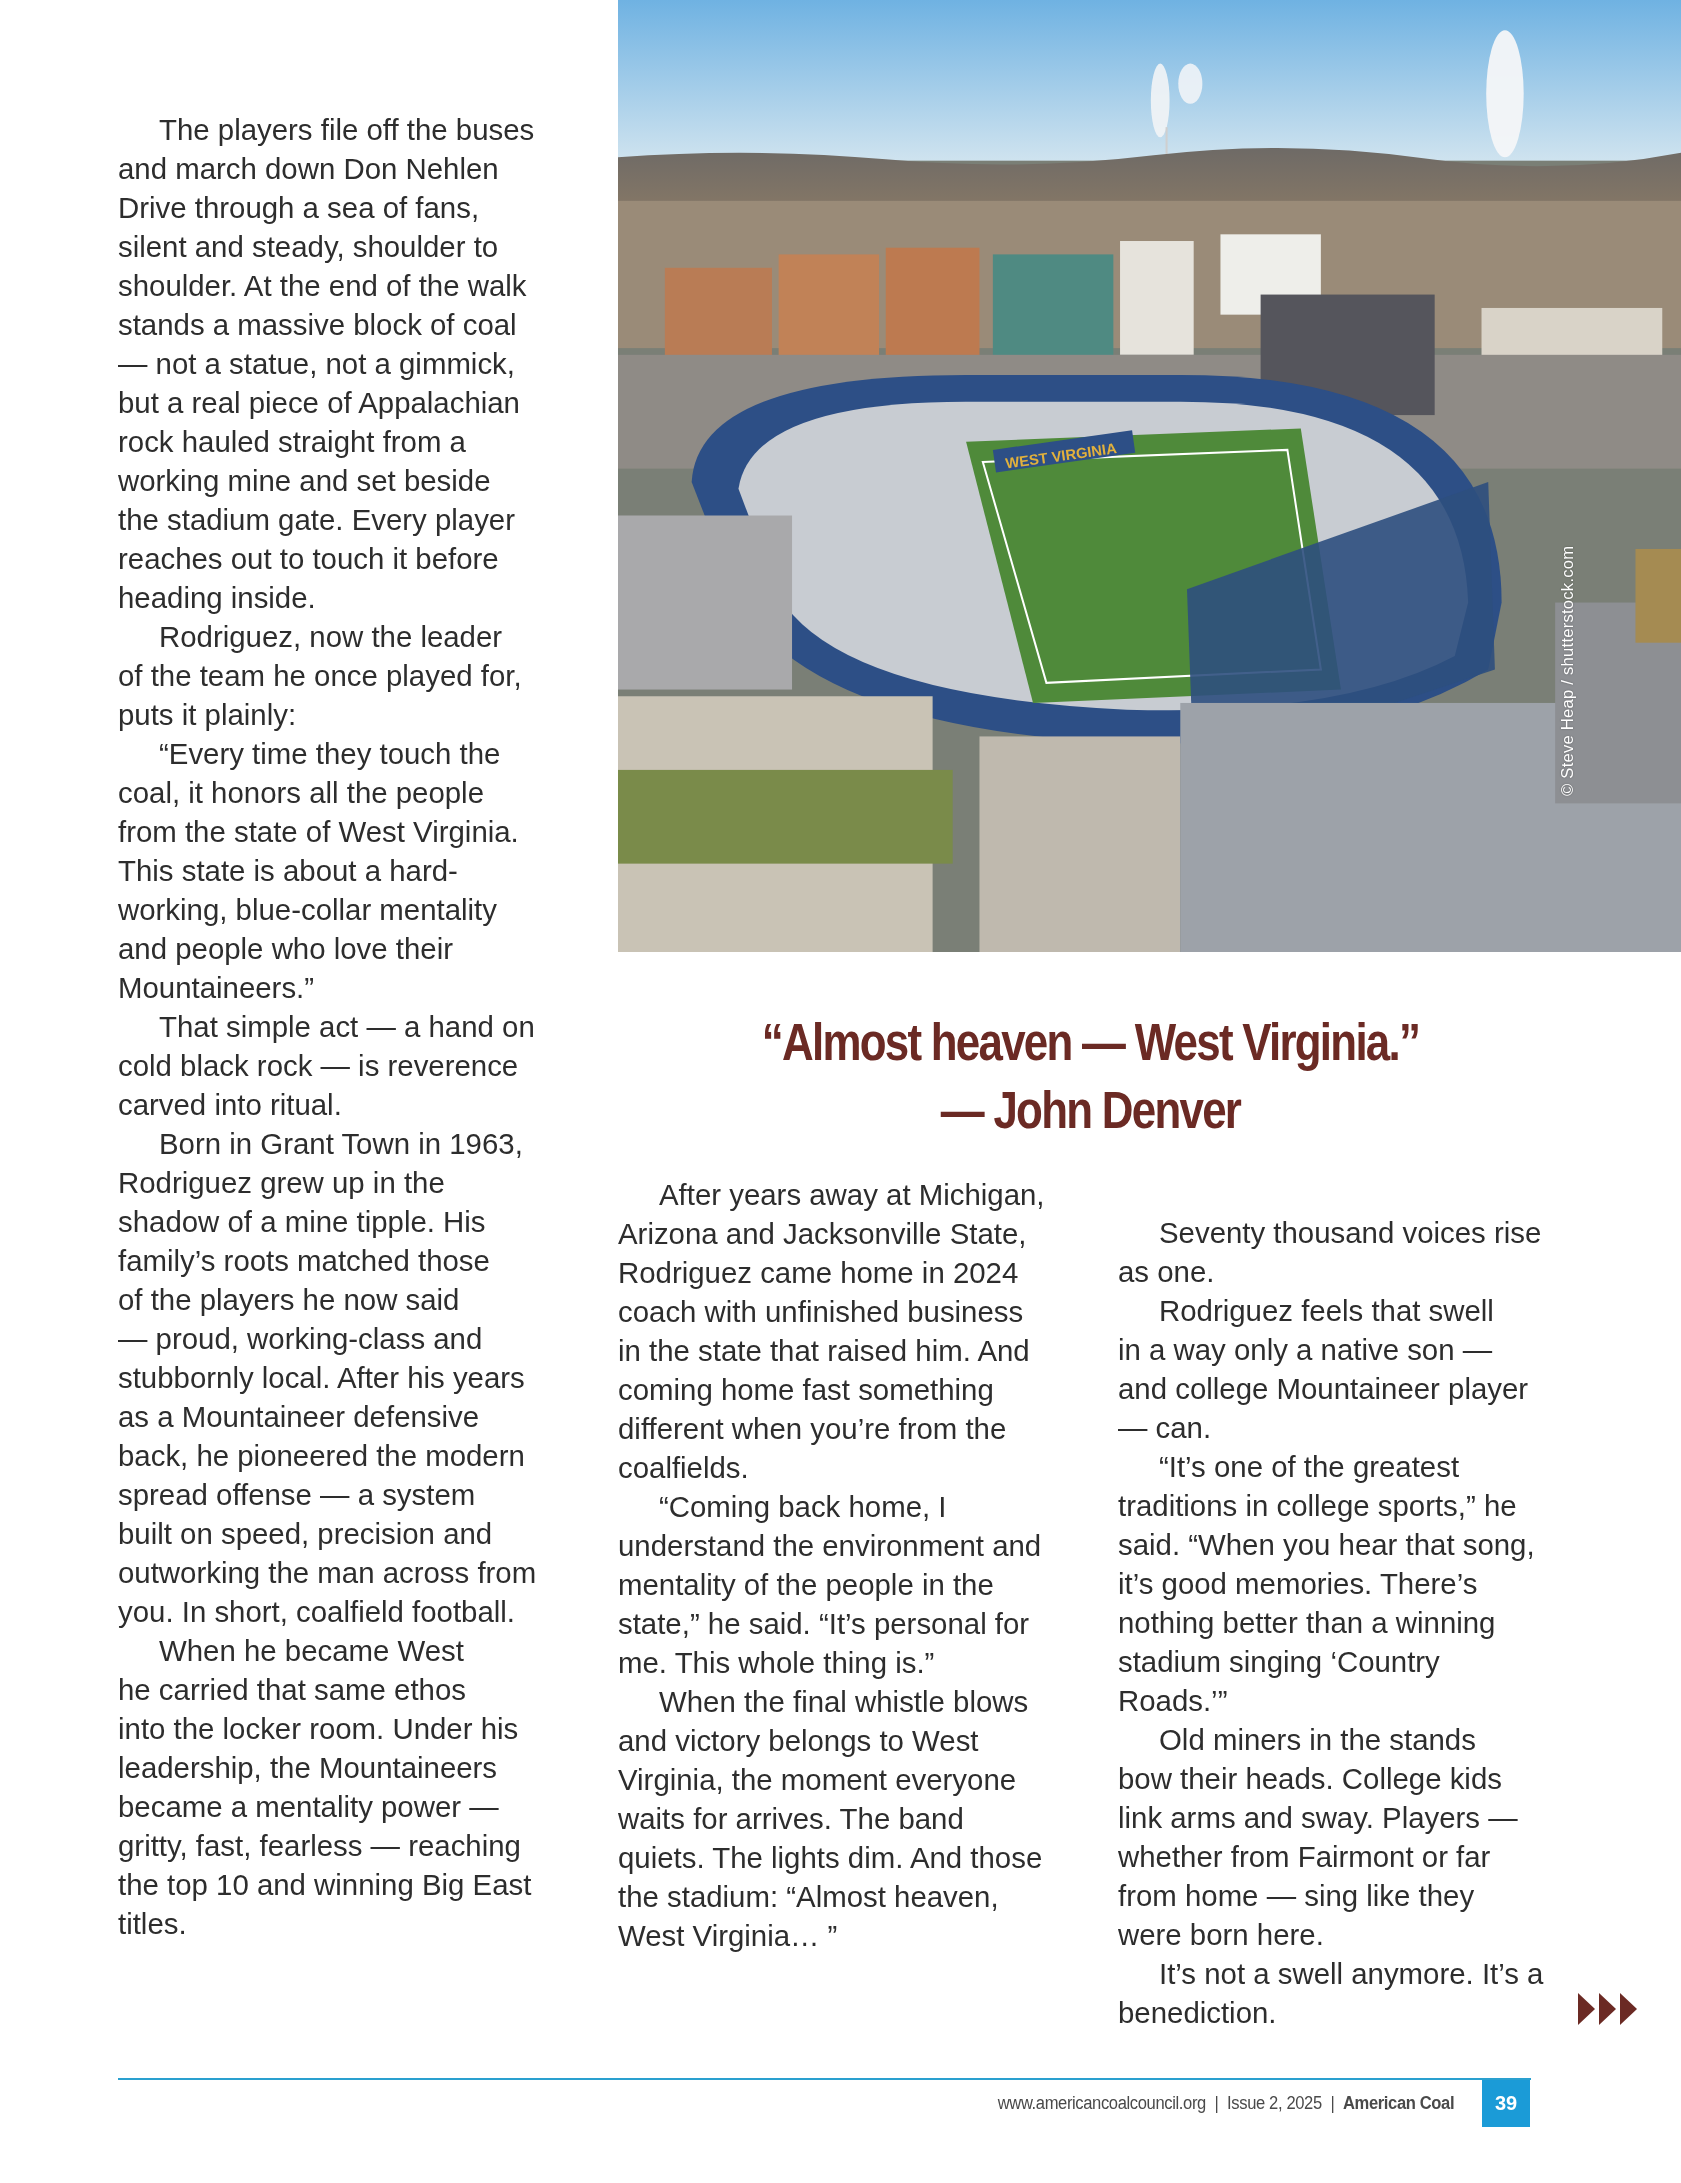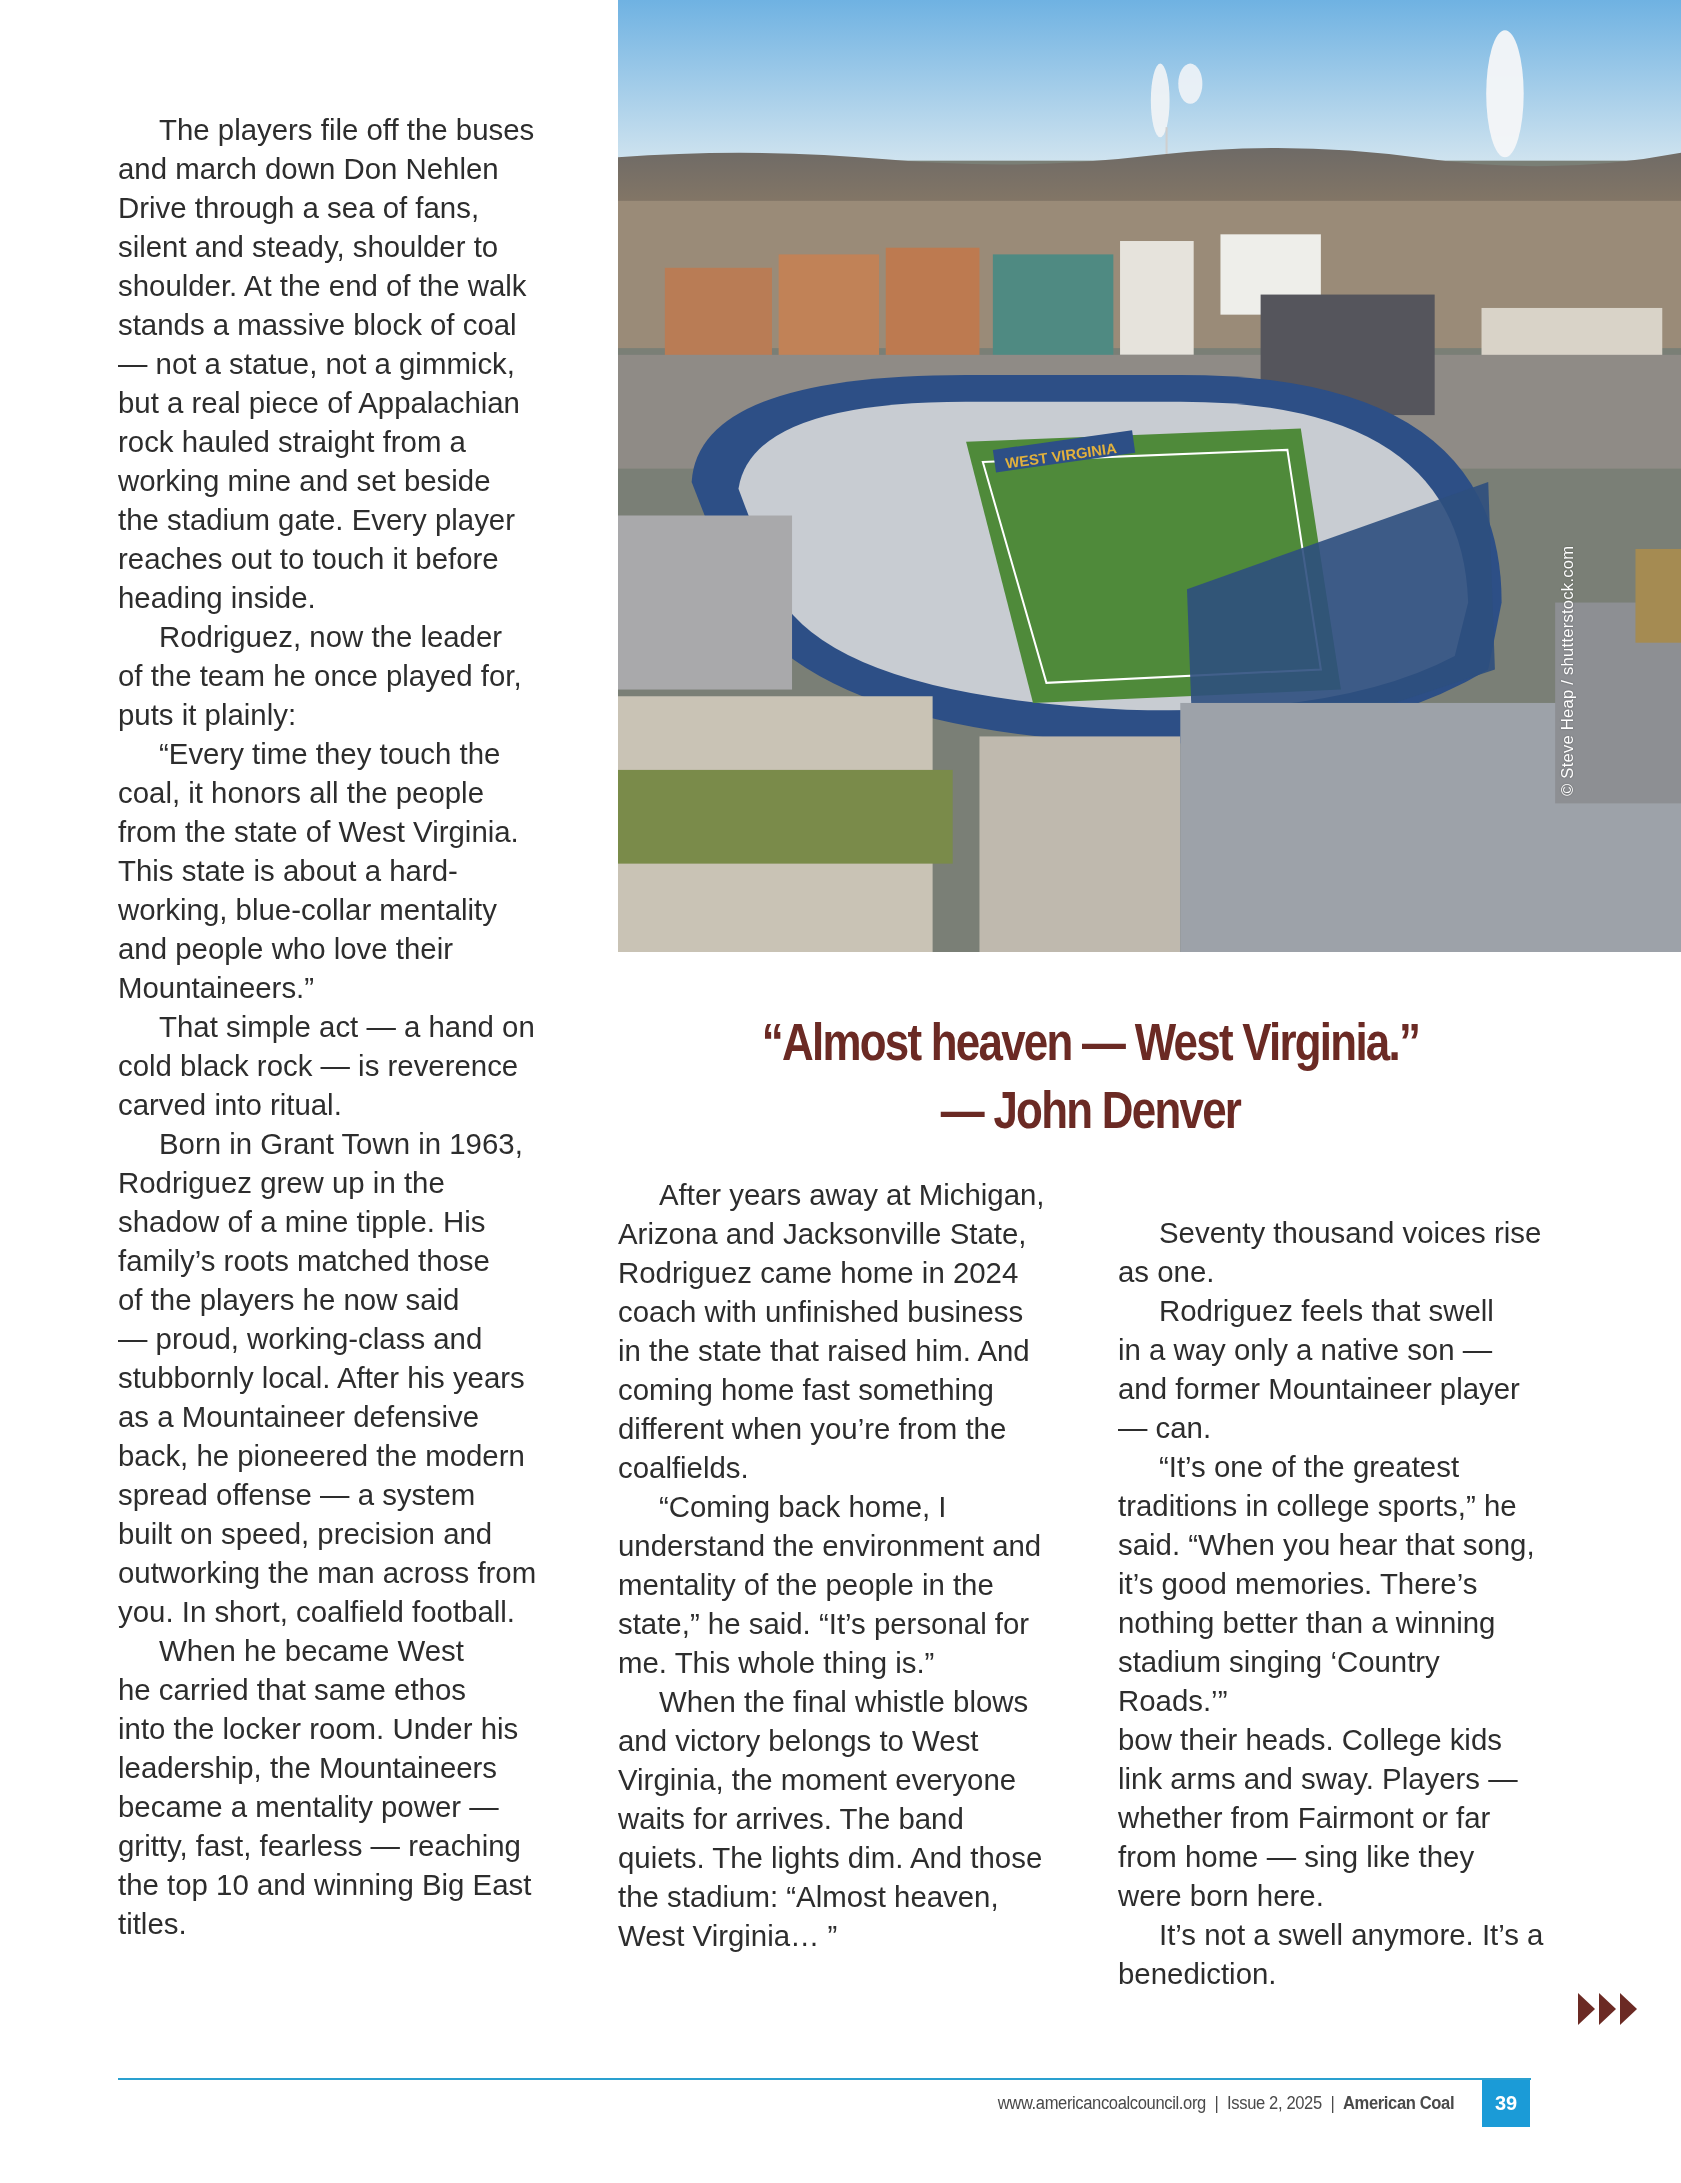--- a/index.html
+++ b/index.html
@@ -198,33 +198,34 @@
 </div>
 
 <div class="col col3">
   <p>
     <span class="line">Seventy thousand voices rise</span>
     <span class="line" style="text-indent:0">as one.</span>
   </p>
   <p>
     <span class="line">Rodriguez feels that swell</span>
     <span class="line" style="text-indent:0">in a way only a native son —</span>
-    <span class="line" style="text-indent:0">and former Mountaineer player</span>
+    <span class="line" style="text-indent:0">and college Mountaineer player</span>
     <span class="line" style="text-indent:0">— can.</span>
   </p>
   <p>
     <span class="line">“It’s one of the greatest</span>
     <span class="line" style="text-indent:0">traditions in college sports,” he</span>
     <span class="line" style="text-indent:0">said. “When you hear that song,</span>
     <span class="line" style="text-indent:0">it’s good memories. There’s</span>
     <span class="line" style="text-indent:0">nothing better than a winning</span>
     <span class="line" style="text-indent:0">stadium singing ‘Country</span>
     <span class="line" style="text-indent:0">Roads.’”</span>
   </p>
   <p>
+    <span class="line">Old miners in the stands</span>
     <span class="line" style="text-indent:0">bow their heads. College kids</span>
     <span class="line" style="text-indent:0">link arms and sway. Players —</span>
     <span class="line" style="text-indent:0">whether from Fairmont or far</span>
     <span class="line" style="text-indent:0">from home — sing like they</span>
     <span class="line" style="text-indent:0">were born here.</span>
   </p>
   <p>
     <span class="line">It’s not a swell anymore. It’s a</span>
     <span class="line" style="text-indent:0">benediction.</span>
   </p>

